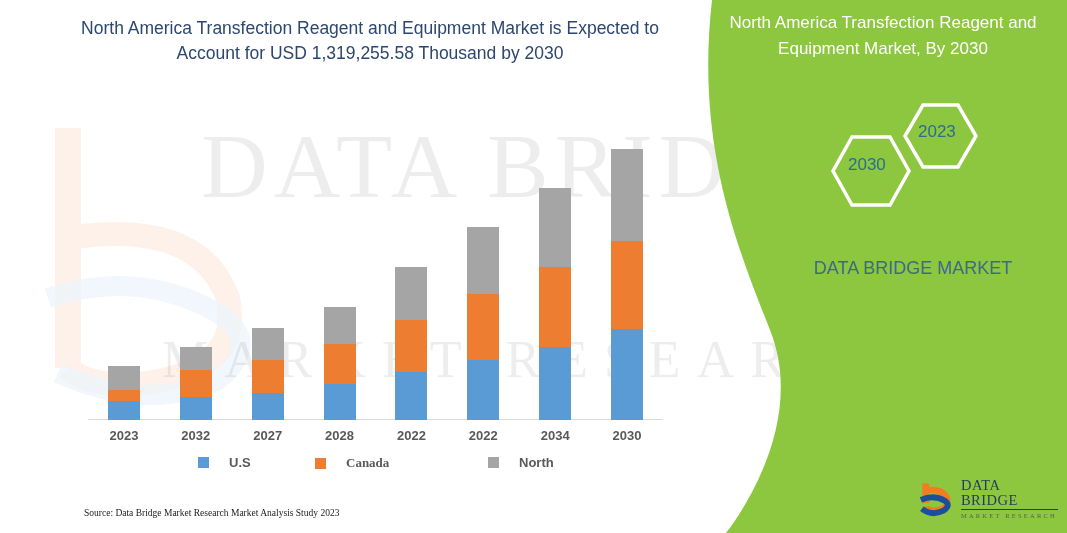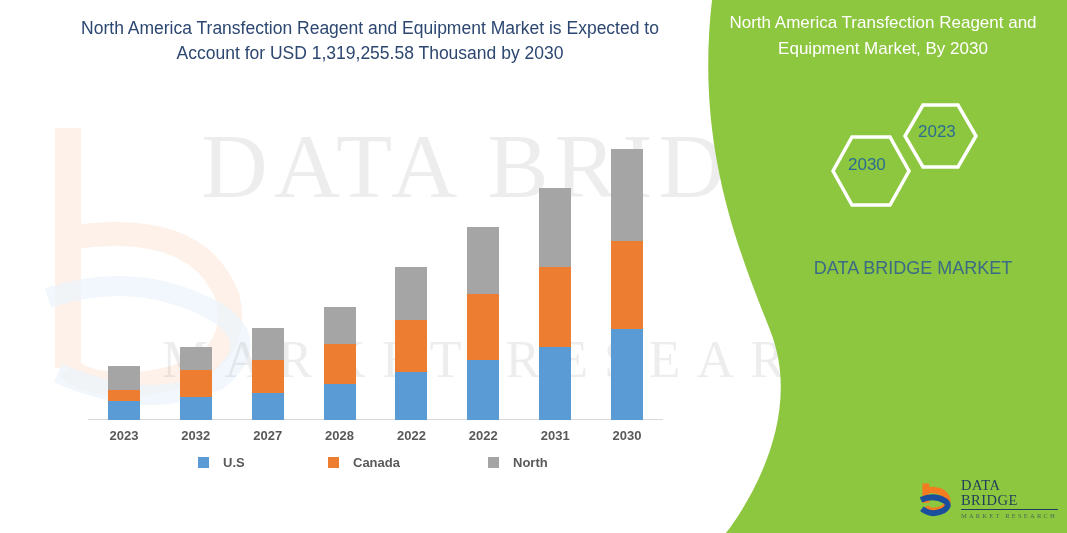--- a/index.html
+++ b/index.html
@@ -104,21 +104,21 @@
     color: #595959;
   }
 
   .legend {
     position: absolute;
     left: 88px; top: 455px;
     width: 500px; height: 22px;
   }
   .legend-item {
     position: absolute;
-    display: flex; align-items: center; gap: 14px;
+    display: flex; align-items: center; gap: 20px;
     font-size: 13px; font-weight: bold; color: #595959;
   }
   .swatch { width: 11px; height: 11px; display: inline-block; }
 
   .footer {
     position: absolute;
     left: 84px; top: 508px;
     width: 610px;
     display: flex;
     justify-content: space-between;
@@ -256,40 +256,41 @@
         </div>
       </div>
 
     <div class="xlabels" id="xlabels">
         <div class="xlabel" style="left: 0.9375px;">2023</div>
         <div class="xlabel" style="left: 72.8125px;">2032</div>
         <div class="xlabel" style="left: 144.688px;">2027</div>
         <div class="xlabel" style="left: 216.562px;">2028</div>
         <div class="xlabel" style="left: 288.438px;">2022</div>
         <div class="xlabel" style="left: 360.312px;">2022</div>
-        <div class="xlabel" style="left: 432.188px;">2031</div>
+        <div class="xlabel" style="left: 432.188px;">2034</div>
         <div class="xlabel" style="left: 504.062px;">2030</div>
       </div>
 
     <div class="legend" id="legend">
         <div class="legend-item" style="left: 110px;">
           <span class="swatch" style="background: rgb(91, 155, 213);"></span>
           <span>U.S</span>
         </div>
-        <div class="legend-item" style="left: 240px;">
+        <div class="legend-item" style="left: 227px; font-family: Liberation Serif, serif;">
           <span class="swatch" style="background: rgb(237, 125, 49);"></span>
           <span>Canada</span>
         </div>
         <div class="legend-item" style="left: 400px;">
           <span class="swatch" style="background: rgb(165, 165, 165);"></span>
           <span>North</span>
         </div>
       </div>
 
     <div class="footer">
+      <span>Source: Data Bridge Market Research  Market Analysis Study 2023</span>
     </div>
   </div>
 
   <div class="right-panel">
     <svg class="green-svg" width="377" height="533" viewBox="0 0 377 533">
       <path d="M22 0 L377 0 L377 533 L36 533 C36 533 120 430 80 330 C44 240 6 140 22 0 Z" fill="#8DC63F"></path>
     </svg>
 
     <div class="right-content">
       <div class="green-title">North America Transfection Reagent and Equipment Market, By 2030</div>

